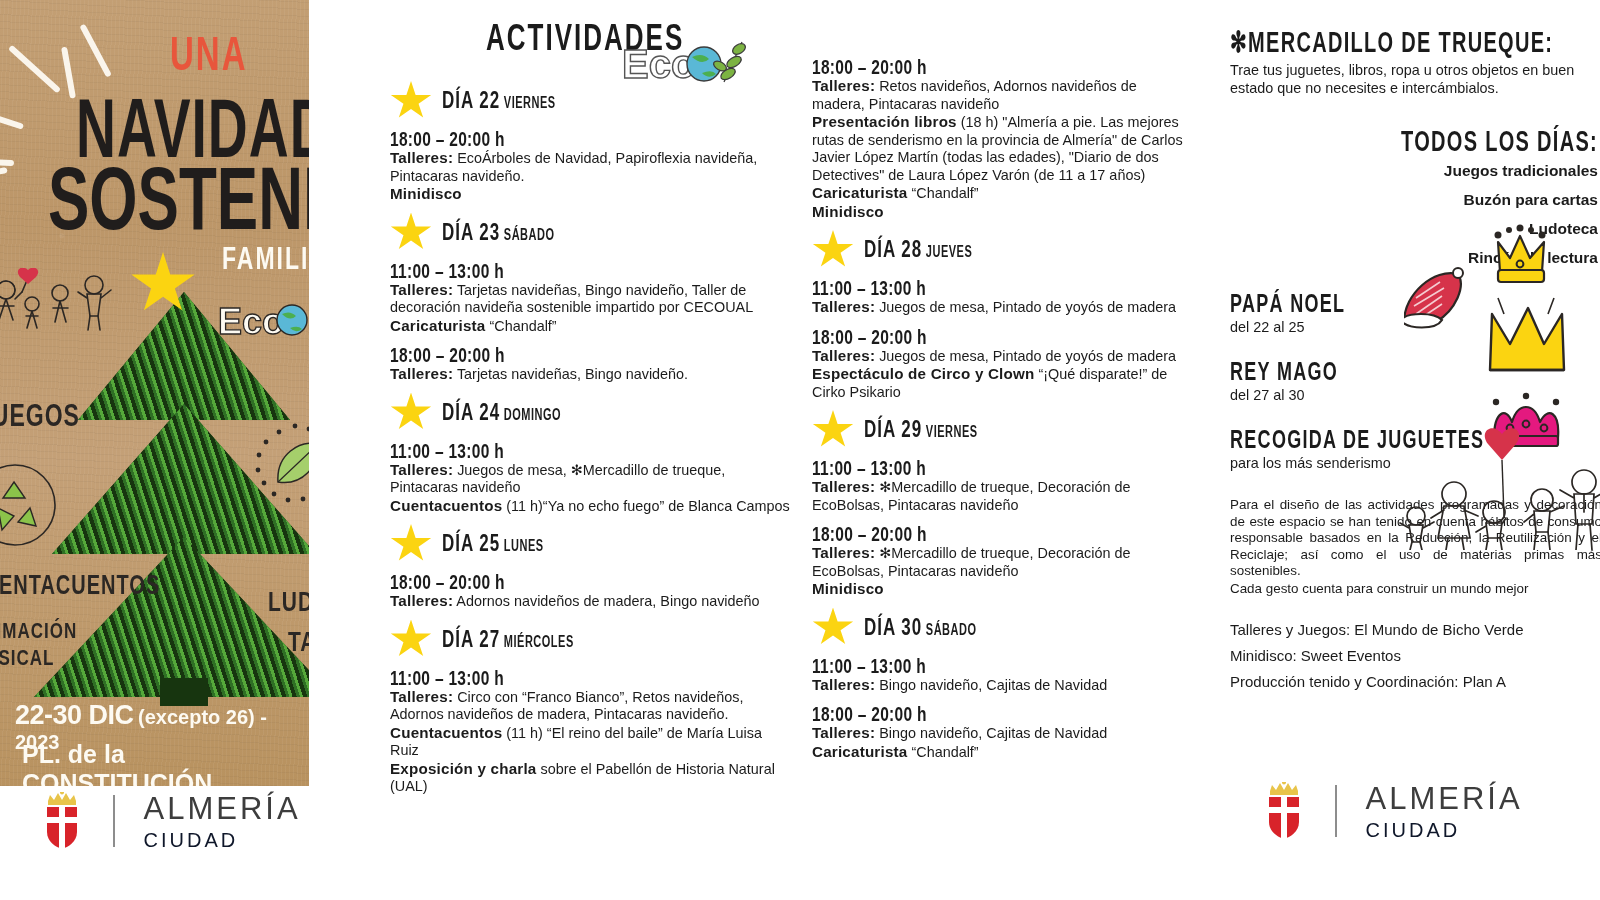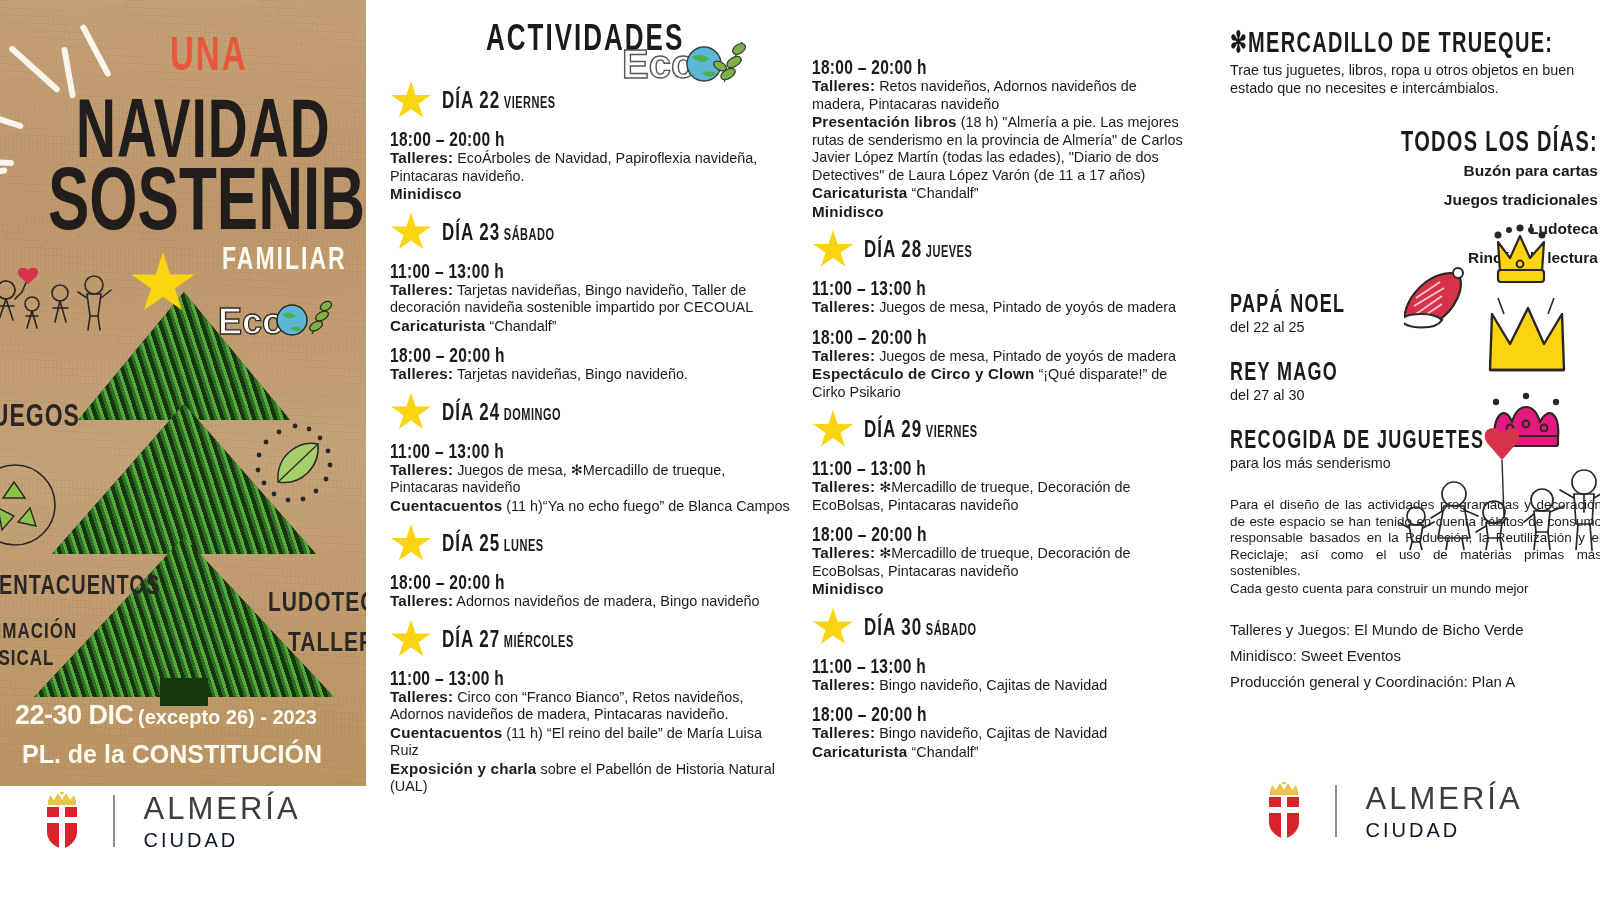--- a/index.html
+++ b/index.html
@@ -6,21 +6,21 @@
   html, body {
     width: 1600px; height: 900px;
     background: #ffffff;
     font-family: "Liberation Sans", sans-serif;
     overflow: hidden;
   }
   #page { position: relative; width: 1600px; height: 900px; background: #fff; }
 
   
   #poster {
-    position: absolute; left: 0; top: 0; width: 366px; height: 786px;
+    position: absolute; left: 0; top: 0; width: 309px; height: 786px;
     background:
       radial-gradient(circle at 20% 30%, rgba(255,255,255,.07) 0 2px, transparent 3px),
       radial-gradient(circle at 70% 65%, rgba(0,0,0,.05) 0 2px, transparent 3px),
       linear-gradient(178deg, #c39f74 0%, #bc9668 28%, #c4a077 58%, #b8925f 100%);
     overflow: hidden;
   }
   #poster .grain {
     position:absolute; inset:0;
     background-image:
       repeating-linear-gradient(92deg, rgba(255,255,255,.05) 0 1px, transparent 1px 4px),
@@ -429,22 +429,22 @@
       </div>
   </div>
 
   <div class="col" id="col3">
     <div class="c3-head">✻MERCADILLO DE TRUEQUE:</div>
     <div class="c3-sub">Trae tus juguetes, libros, ropa u otros objetos en buen estado que no necesites e intercámbialos.</div>
 
     <div style="margin-top:28px;text-align:right;">
       <div class="c3-head">TODOS LOS DÍAS:</div>
       <div id="todos-list" style="margin-top:14px;">
+          <div class="c3-bold-item">Juegos tradicionales</div>
           <div class="c3-bold-item">Buzón para cartas</div>
-          <div class="c3-bold-item">Juegos tradicionales</div>
           <div class="c3-bold-item">Ludoteca</div>
           <div class="c3-bold-item">Rincón de lectura</div>
         </div>
     </div>
 
     <div id="info-blocks">
         <div class="c3-block">
           <div class="c3-head">PAPÁ NOEL</div>
           <div class="c3-small">del 22 al 25</div>
         </div>
@@ -459,21 +459,21 @@
       </div>
 
     <div class="c3-para">
       <span>Para el diseño de las actividades programadas y decoración de este espacio se han tenido en cuenta hábitos de consumo responsable basados en la Reducción, la Reutilización y el Reciclaje; así como el uso de materias primas más sostenibles.</span>
       <div style="text-align:left;margin-top:1px;">Cada gesto cuenta para construir un mundo mejor</div>
     </div>
 
     <div class="c3-credits" id="credits">
         <div class="c3-credit">Talleres y Juegos: El Mundo de Bicho Verde</div>
         <div class="c3-credit">Minidisco: Sweet Eventos</div>
-        <div class="c3-credit">Producción general y Coordinación: Plan A</div>
+        <div class="c3-credit">Producción tenido y Coordinación: Plan A</div>
       </div>
 
     <svg class="deco-right" viewBox="0 0 200 260">
 
       <g>
         <path d="M96 52 L94 22 L106 38 L116 16 L126 38 L140 22 L138 52 Z" fill="#fbd411" stroke="#2b2724" stroke-width="2.2" stroke-linejoin="round"></path>
         <rect x="94" y="50" width="46" height="12" rx="3" fill="#fbd411" stroke="#2b2724" stroke-width="2.2"></rect>
         <circle cx="116" cy="44" r="3.4" fill="none" stroke="#2b2724" stroke-width="2"></circle>
         <circle cx="94" cy="15" r="3.5" fill="#2b2724"></circle>
           <circle cx="116" cy="8" r="3.5" fill="#2b2724"></circle>

